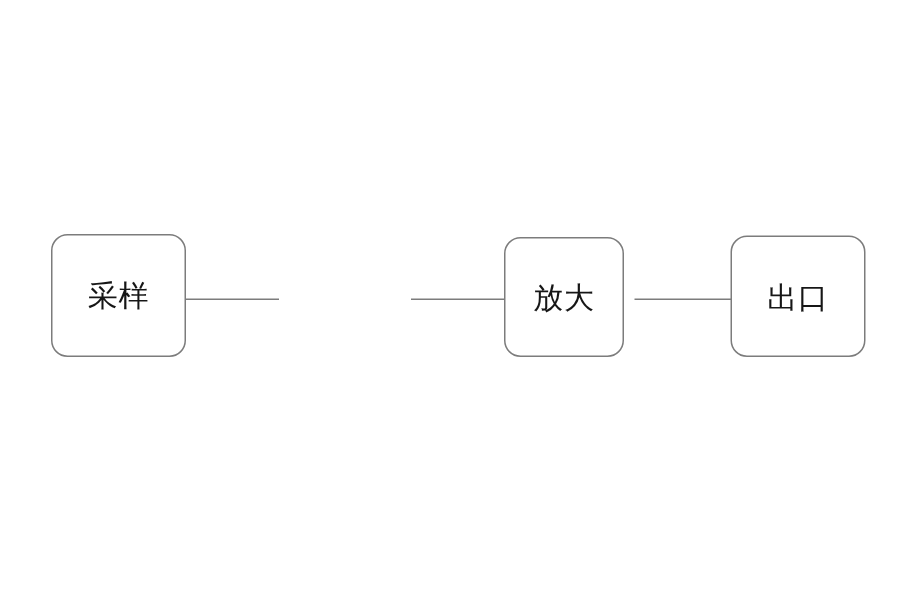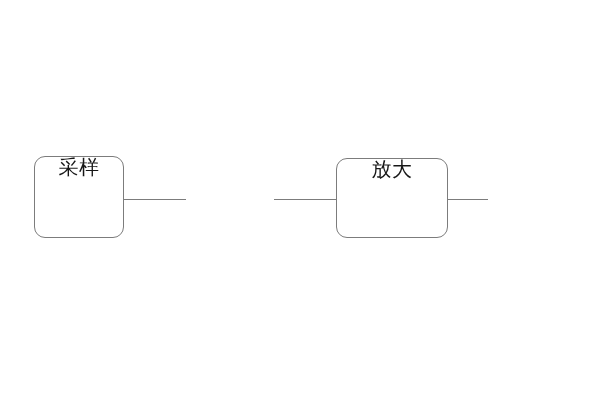--- a/index.html
+++ b/index.html
@@ -19,21 +19,21 @@
     height: 400px;
     background: #ffffff;
   }
   .flow-node {
     position: absolute;
     box-sizing: border-box;
     background: #ffffff;
     border: 1.4px solid #7c7c7c;
     border-radius: 11px;
     display: flex;
-    align-items: flex-start;
+    align-items: center;
     justify-content: center;
     z-index: 2;
   }
   .flow-node-label {
     font-family: "DejaVu Sans", "Liberation Sans", sans-serif;
     font-size: 20px;
     line-height: 1;
     color: #161616;
     letter-spacing: 0.5px;
     white-space: nowrap;
@@ -41,21 +41,21 @@
   }
   .flow-connector {
     position: absolute;
     height: 0;
     border-top: 1.4px solid #7c7c7c;
     z-index: 1;
   }
   
   #node-0 { left: 34px;  top: 156px; width: 90px; height: 82px; }
   #node-1 { left: 185px; top: 157px; width: 90px; height: 81px; }
-  #node-2 { left: 336px; top: 158px; width: 112px; height: 80px; }
+  #node-2 { left: 336px; top: 158px; width: 80px; height: 80px; }
   #node-3 { left: 487px; top: 157px; width: 90px; height: 81px; }
   
   #connector-0 { left: 123px; top: 199px; width: 63px; }
   #connector-1 { left: 274px; top: 199px; width: 63px; }
   #connector-2 { left: 423px; top: 199px; width: 65px; }
 </style>
 </head>
 <body>
 
 <div id="diagram-canvas">
@@ -66,14 +66,17 @@
 
   <div class="flow-node" id="node-0">
     <span class="flow-node-label">采样</span>
   </div>
 
 
   <div class="flow-node" id="node-2">
     <span class="flow-node-label">放大</span>
   </div>
 
+  <div class="flow-node" id="node-3">
+    <span class="flow-node-label">出口</span>
+  </div>
 
 </div>
 
 </body></html>

